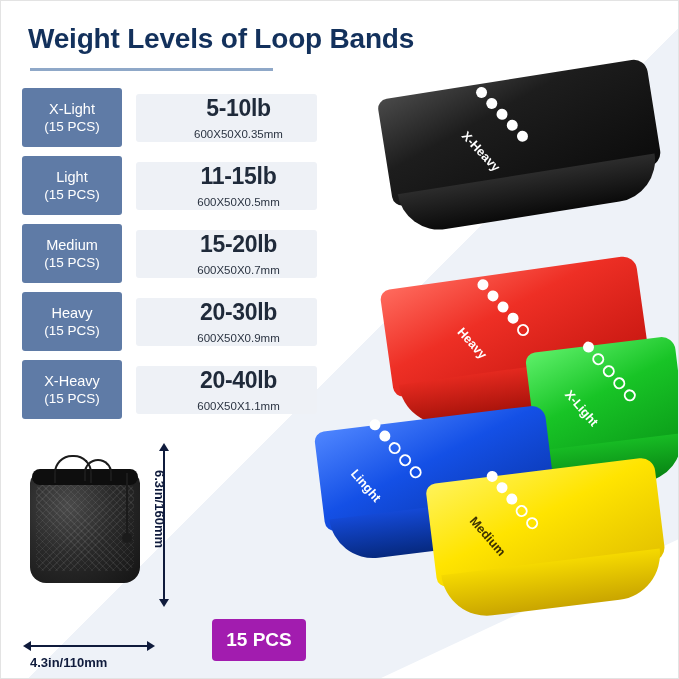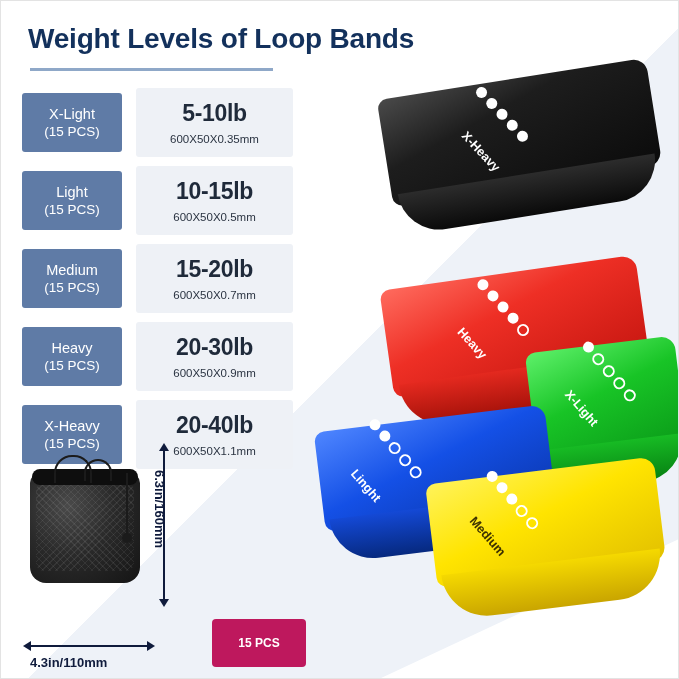--- a/index.html
+++ b/index.html
@@ -45,25 +45,26 @@
   .cell-level{
     width:100px;height:59px;
     background:#5f7ba6;color:#ffffff;
     border-radius:3px;
     display:flex;flex-direction:column;align-items:center;justify-content:center;
     font-size:14.5px;line-height:17px;
   }
   .cell-level .l2{font-size:13.5px;}
   .cell-spec{
     margin-left:14px;
-    width:157px;height:69px;
+    width:157px;height:48px;
     background:#eef1f6;
     border-radius:3px;
     display:flex;flex-direction:column;align-items:center;justify-content:center;
     color:#1f2a3a;
+    padding-left:24px;
   }
   .cell-spec .weight{font-size:23px;font-weight:bold;letter-spacing:-0.3px;}
   .cell-spec .dims{font-size:11.5px;margin-top:6px;color:#2b3442;}
 
   
   .pouch-wrap{position:absolute;left:30px;top:455px;z-index:5;}
   .pouch{
     position:relative;width:110px;height:128px;
   }
   .pouch-body{
@@ -118,24 +119,24 @@
     content:"";position:absolute;top:-4px;width:0;height:0;
     border-top:5px solid transparent;border-bottom:5px solid transparent;
   }
   .dim-h:before{left:-7px;border-right:8px solid #0f1b3c;}
   .dim-h:after{right:-7px;border-left:8px solid #0f1b3c;}
   .dim-h-label{
     position:absolute;left:30px;top:655px;z-index:7;
     font-size:13px;color:#0f1b3c;font-weight:bold;
   }
   .pcs-badge{
-    position:absolute;left:212px;top:619px;width:94px;height:48px;
-    background:#be185d;border-radius:4px;color:#ffffff;
+    position:absolute;left:212px;top:619px;width:94px;height:42px;
+    background:#a21caf;border-radius:4px;color:#ffffff;
     display:flex;align-items:center;justify-content:center;
-    font-size:12px;font-weight:bold;z-index:7;
+    font-size:19px;font-weight:bold;z-index:7;
   }
 
   
   .bands{position:absolute;left:0;top:0;width:679px;height:679px;z-index:4;}
   .band{position:absolute;}
   .band .label{
     position:absolute;color:#ffffff;font-weight:bold;
     font-size:12.5px;white-space:nowrap;
   }
   .dots{position:absolute;display:flex;gap:4px;}
@@ -214,21 +215,21 @@
       <span class="dims">600X50X0.35mm</span>
     </div>
   </div>
 
   <div class="row">
     <div class="cell-level">
       <span class="l1">Light</span>
       <span class="l2">(15 PCS)</span>
     </div>
     <div class="cell-spec">
-      <span class="weight">10-15lb</span>
+      <span class="weight">11-15lb</span>
       <span class="dims">600X50X0.5mm</span>
     </div>
   </div>
 
   <div class="row">
     <div class="cell-level">
       <span class="l1">Medium</span>
       <span class="l2">(15 PCS)</span>
     </div>
     <div class="cell-spec">

